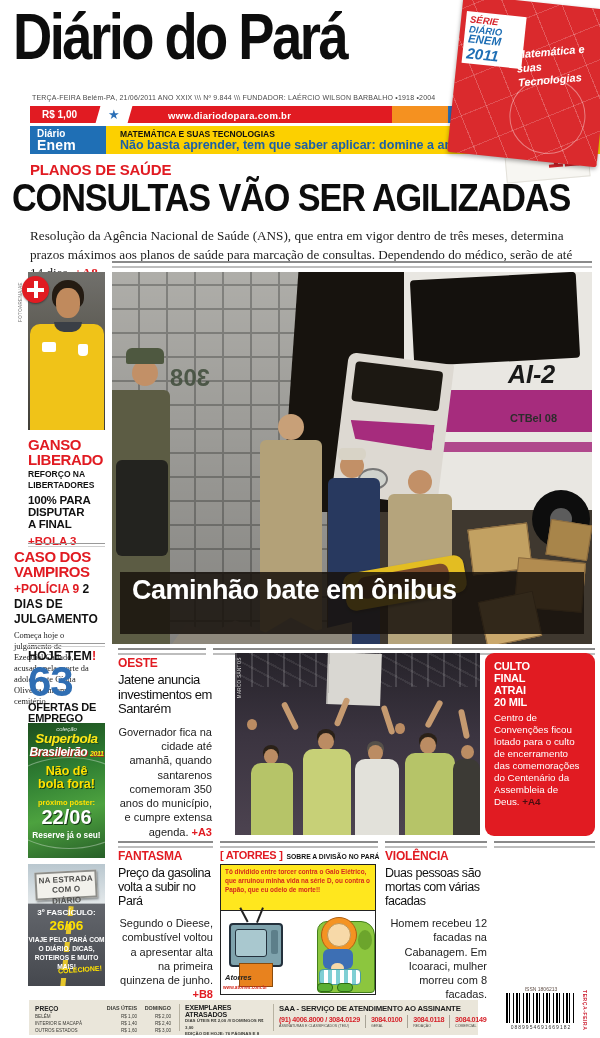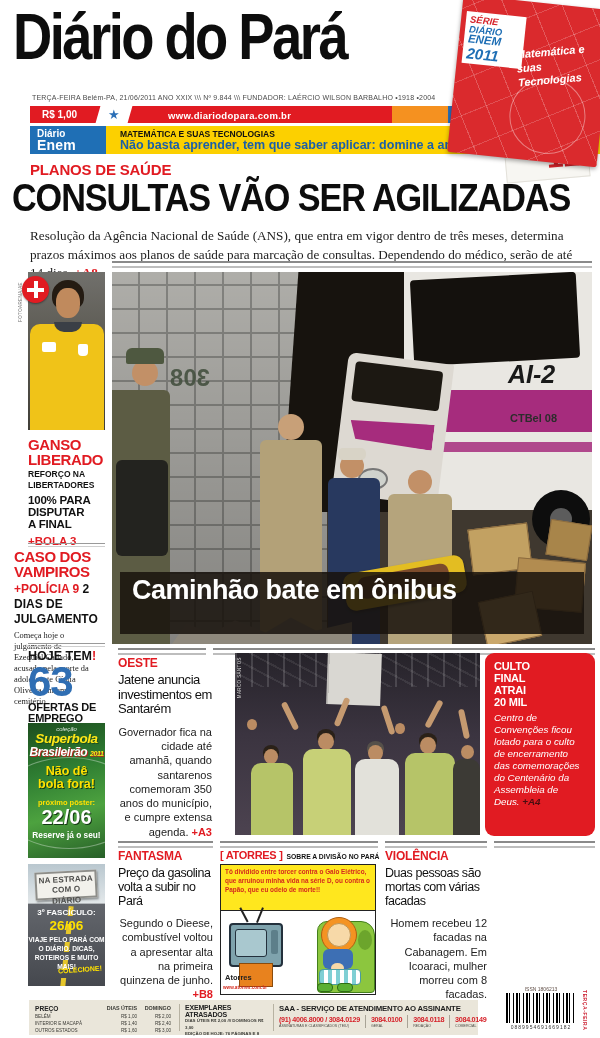--- a/index.html
+++ b/index.html
@@ -195,21 +195,21 @@
   .cu-credit{position:absolute;left:2px;top:4px;font-size:4.5px;color:#cfcfcf;
     writing-mode:vertical-rl;transform:rotate(180deg);letter-spacing:.4px;z-index:3;}
   .arm{position:absolute;width:6px;height:30px;background:#c59a70;border-radius:3px;}
   .shirt{position:absolute;border-radius:10px 10px 0 0;}
   .head{position:absolute;border-radius:50%;background:#bb8c63;}
   .hair{position:absolute;border-radius:50% 50% 40% 40%;background:#2a2118;}
 
   .culto-box{position:absolute;left:485px;top:653px;width:110px;height:183px;background:#e11b22;
     border-radius:9px;box-sizing:border-box;padding:8px 9px;}
   .cb-h{font-size:11px;font-weight:900;color:#fff;line-height:1.08;letter-spacing:-.2px;}
-  .cb-body{font-size:9.8px;color:#fff;line-height:1.24;margin-top:3px;font-style:italic;}
+  .cb-body{font-size:9.8px;color:#fff;line-height:1.24;margin-top:3px;}
   .cb-ref{color:#4a0d10;font-weight:900;}
 
   
   .fantasma{position:absolute;left:118px;top:849px;width:95px;}
   .comicwrap{position:absolute;left:220px;top:849px;width:158px;}
   .comic-head{display:flex;align-items:baseline;gap:4px;}
   .comic-title{font-size:11px;font-weight:900;color:#e11b22;letter-spacing:-.3px;white-space:nowrap;}
   .comic-sub{font-size:6.8px;font-weight:900;color:#111;white-space:nowrap;}
   .comic-panel{margin-top:3px;width:156px;height:131px;border:1.5px solid #222;position:relative;background:#fff;box-sizing:border-box;}
   .speech{position:absolute;left:0;top:0;width:100%;height:46px;background:#ffe71e;border-bottom:1.5px solid #222;
@@ -224,21 +224,21 @@
   .chair{position:absolute;left:96px;top:56px;width:56px;height:70px;background:#8cc63e;border:1.5px solid #44801c;border-radius:10px 14px 4px 4px;}
   .chair::after{content:"";position:absolute;right:2px;top:8px;width:14px;height:20px;background:#6ca52c;border-radius:50%;}
   .mane{position:absolute;left:100px;top:52px;width:34px;height:34px;background:#f49322;border:1.5px solid #b05f10;border-radius:50%;}
   .lion-face{position:absolute;left:106px;top:58px;width:22px;height:22px;background:#f7d9a8;border-radius:50%;border:1px solid #c09555;}
   .lion-body{position:absolute;left:102px;top:84px;width:30px;height:20px;background:#3d6fb4;border-radius:6px;}
   .lion-belly{position:absolute;left:110px;top:98px;width:13px;height:10px;background:#f7d9a8;border-radius:50%;}
   .lion-pants{position:absolute;left:98px;top:104px;width:40px;height:14px;border-radius:4px;
     background:repeating-linear-gradient(90deg,#7fcfd4 0 4px,#fff 4px 8px);border:1px solid #4b9ba0;}
   .slip1,.slip2{position:absolute;top:118px;width:14px;height:7px;background:#5bb033;border-radius:4px;border:1px solid #2f6e14;}
   .slip1{left:96px;} .slip2{left:116px;}
-  .sig{position:absolute;left:4px;bottom:12px;font-size:7.5px;font-weight:700;color:#222;}
+  .sig{position:absolute;left:4px;bottom:12px;font-size:7.5px;font-style:italic;font-weight:700;color:#222;}
   .comic-url{position:absolute;left:2px;bottom:4px;font-size:4.6px;font-weight:700;color:#d42a1e;}
 
   .violencia{position:absolute;left:385px;top:849px;width:102px;}
   .educacao{position:absolute;left:494px;top:849px;width:101px;}
   .ref-line{font-size:10px;font-weight:900;color:#e11b22;margin-top:3px;}
 
   
   .barcode-blk{position:absolute;left:502px;top:986px;width:86px;height:50px;background:#fff;}
   .bc-issn{position:absolute;left:0;top:0;width:78px;text-align:center;font-size:5px;color:#5c4a42;}
   .bc-bars{position:absolute;left:4px;top:7px;width:70px;height:30px;

